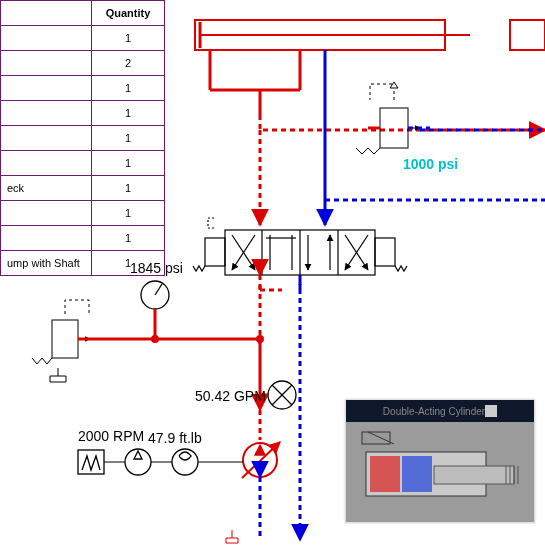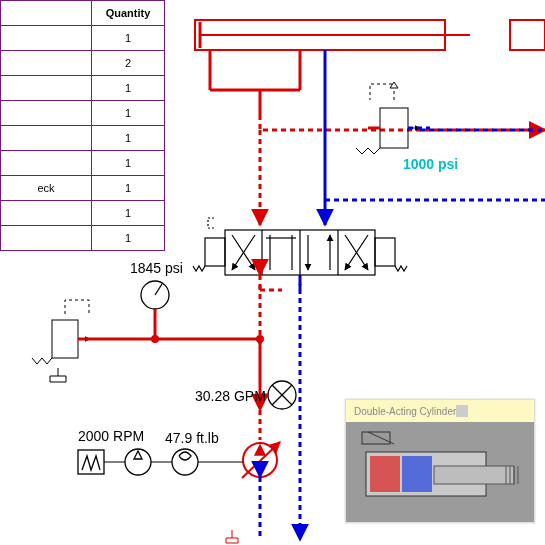--- a/index.html
+++ b/index.html
@@ -1,25 +1,25 @@
 <!DOCTYPE html>
 <html><head>
 <meta charset="utf-8">
 <style>
   html,body{margin:0;padding:0;width:545px;height:545px;background:#fff;font-family:Arial,Helvetica,sans-serif;font-size:11px;color:#000;overflow:hidden;}
   .canvas{position:relative;width:545px;height:545px;}
   .tbl{position:absolute;left:0;top:0;border-collapse:collapse;}
   .tbl td,.tbl th{border:1px solid #701a75;padding:5px 6px;font-size:11px;text-align:left;height:14px;}
   .tbl th{font-weight:bold;}
   .tbl .qty{text-align:center;width:60px;}
-  .tbl .desc{width:78px;overflow:hidden;white-space:nowrap;text-align:center;}
+  .tbl .desc{width:78px;overflow:hidden;white-space:nowrap;}
   .label{position:absolute;font-size:14px;color:#000;}
   .cyan{color:#00c0cf;font-weight:bold;}
   .tooltip{position:absolute;right:10px;bottom:22px;width:188px;background:#9b9b9b;border:1px solid #ddd;box-shadow:0 0 2px rgba(0,0,0,0.2);}
-  .tooltip .hdr{display:flex;align-items:center;justify-content:flex-start;background:#fef9c3;padding:5px 8px;font-size:10px;color:#888;}
+  .tooltip .hdr{display:flex;align-items:center;justify-content:center;background:#0f172a;padding:5px 8px;font-size:10px;color:#888;}
   .tooltip .hdr .close{width:12px;height:12px;background:#ccc;}
   .tooltip .body{height:100px;position:relative;}
 </style>
 </head>
 <body>
 <div class="canvas">
 
 <table class="tbl">
   <tbody>
         <tr>
@@ -53,20 +53,24 @@
   <tr>
           <td class="desc">eck</td>
           <td class="qty">1</td>
         </tr>
   <tr>
           <td class="desc"></td>
           <td class="qty">1</td>
         </tr>
   <tr>
           <td class="desc"></td>
+          <td class="qty">1</td>
+        </tr>
+  <tr>
+          <td class="desc">ump with Shaft</td>
           <td class="qty">1</td>
         </tr>
 </tbody>
     </table>
 
 <svg width="545" height="545" style="position:absolute;left:0;top:0;">
   <defs>
     <marker id="arR" viewBox="0 0 10 10" refX="9" refY="5" markerWidth="6" markerHeight="6" orient="auto">
           <path d="M0 0 L10 5 L0 10 z" fill="#d00"></path>
         </marker>
@@ -206,23 +210,23 @@
   <line x1="151" y1="462" x2="172" y2="462" stroke="#000"></line>
   <g stroke="#000" fill="none" stroke-width="1.3">
     <circle cx="185" cy="462" r="13"></circle>
     <path d="M179 456 q6 -8 12 0 q-6 8 -12 0"></path>
   </g>
   <line x1="198" y1="462" x2="243" y2="462" stroke="#000"></line>
 </svg>
 
 <div class="label" style="left:130px;top:260px;">1845 psi</div>
 <div class="label cyan" style="left:403px;top:156px;">1000 psi</div>
-<div class="label" style="left:195px;top:388px;">30.28 GPM</div>
+<div class="label" style="left:195px;top:388px;">50.42 GPM</div>
 <div class="label" style="left:78px;top:428px;">2000 RPM</div>
-<div class="label" style="left:165px;top:430px;text-align:center;">47.9 ft.lb</div>
+<div class="label" style="left:148px;top:430px;text-align:center;">47.9 ft.lb</div>
 
 <div class="tooltip">
   <div class="hdr">
     <span>Double-Acting Cylinder</span>
     <span class="close"></span>
   </div>
   <div class="body">
     <svg width="188" height="100">
       <rect x="20" y="30" width="120" height="44" fill="#c9c9c9" stroke="#333"></rect>
       <rect x="24" y="34" width="30" height="36" fill="#d22" opacity="0.7"></rect>

